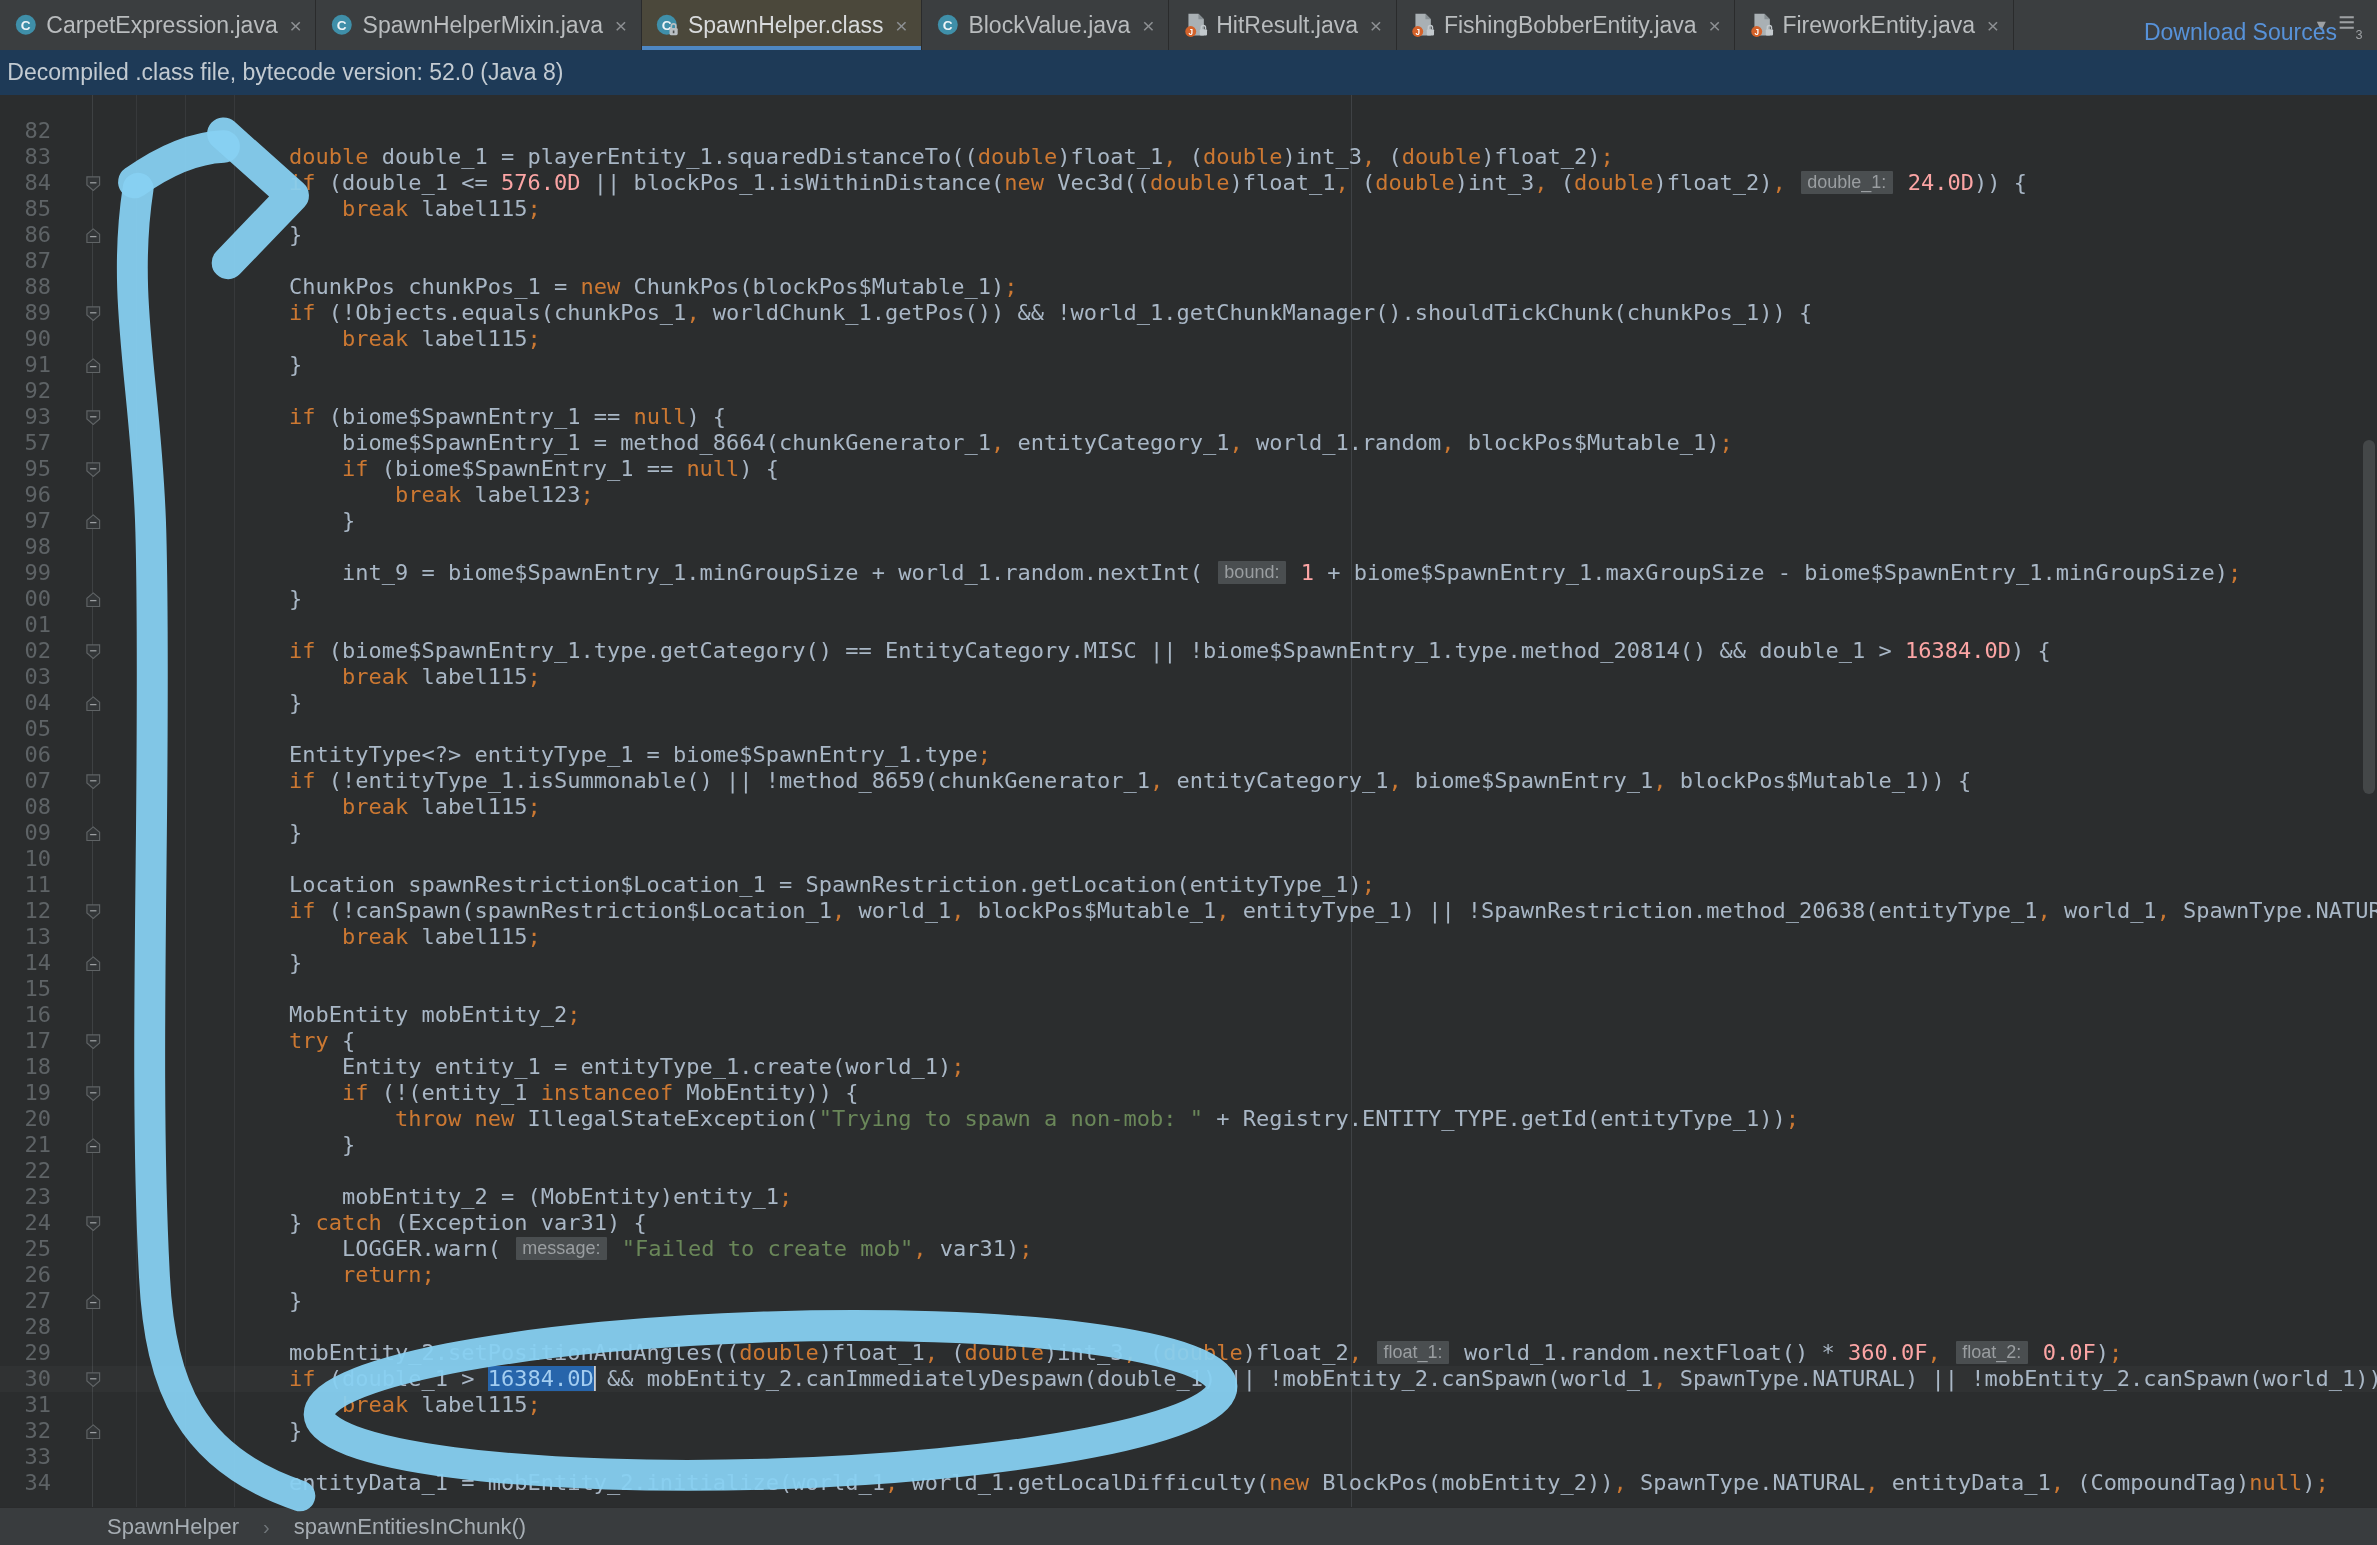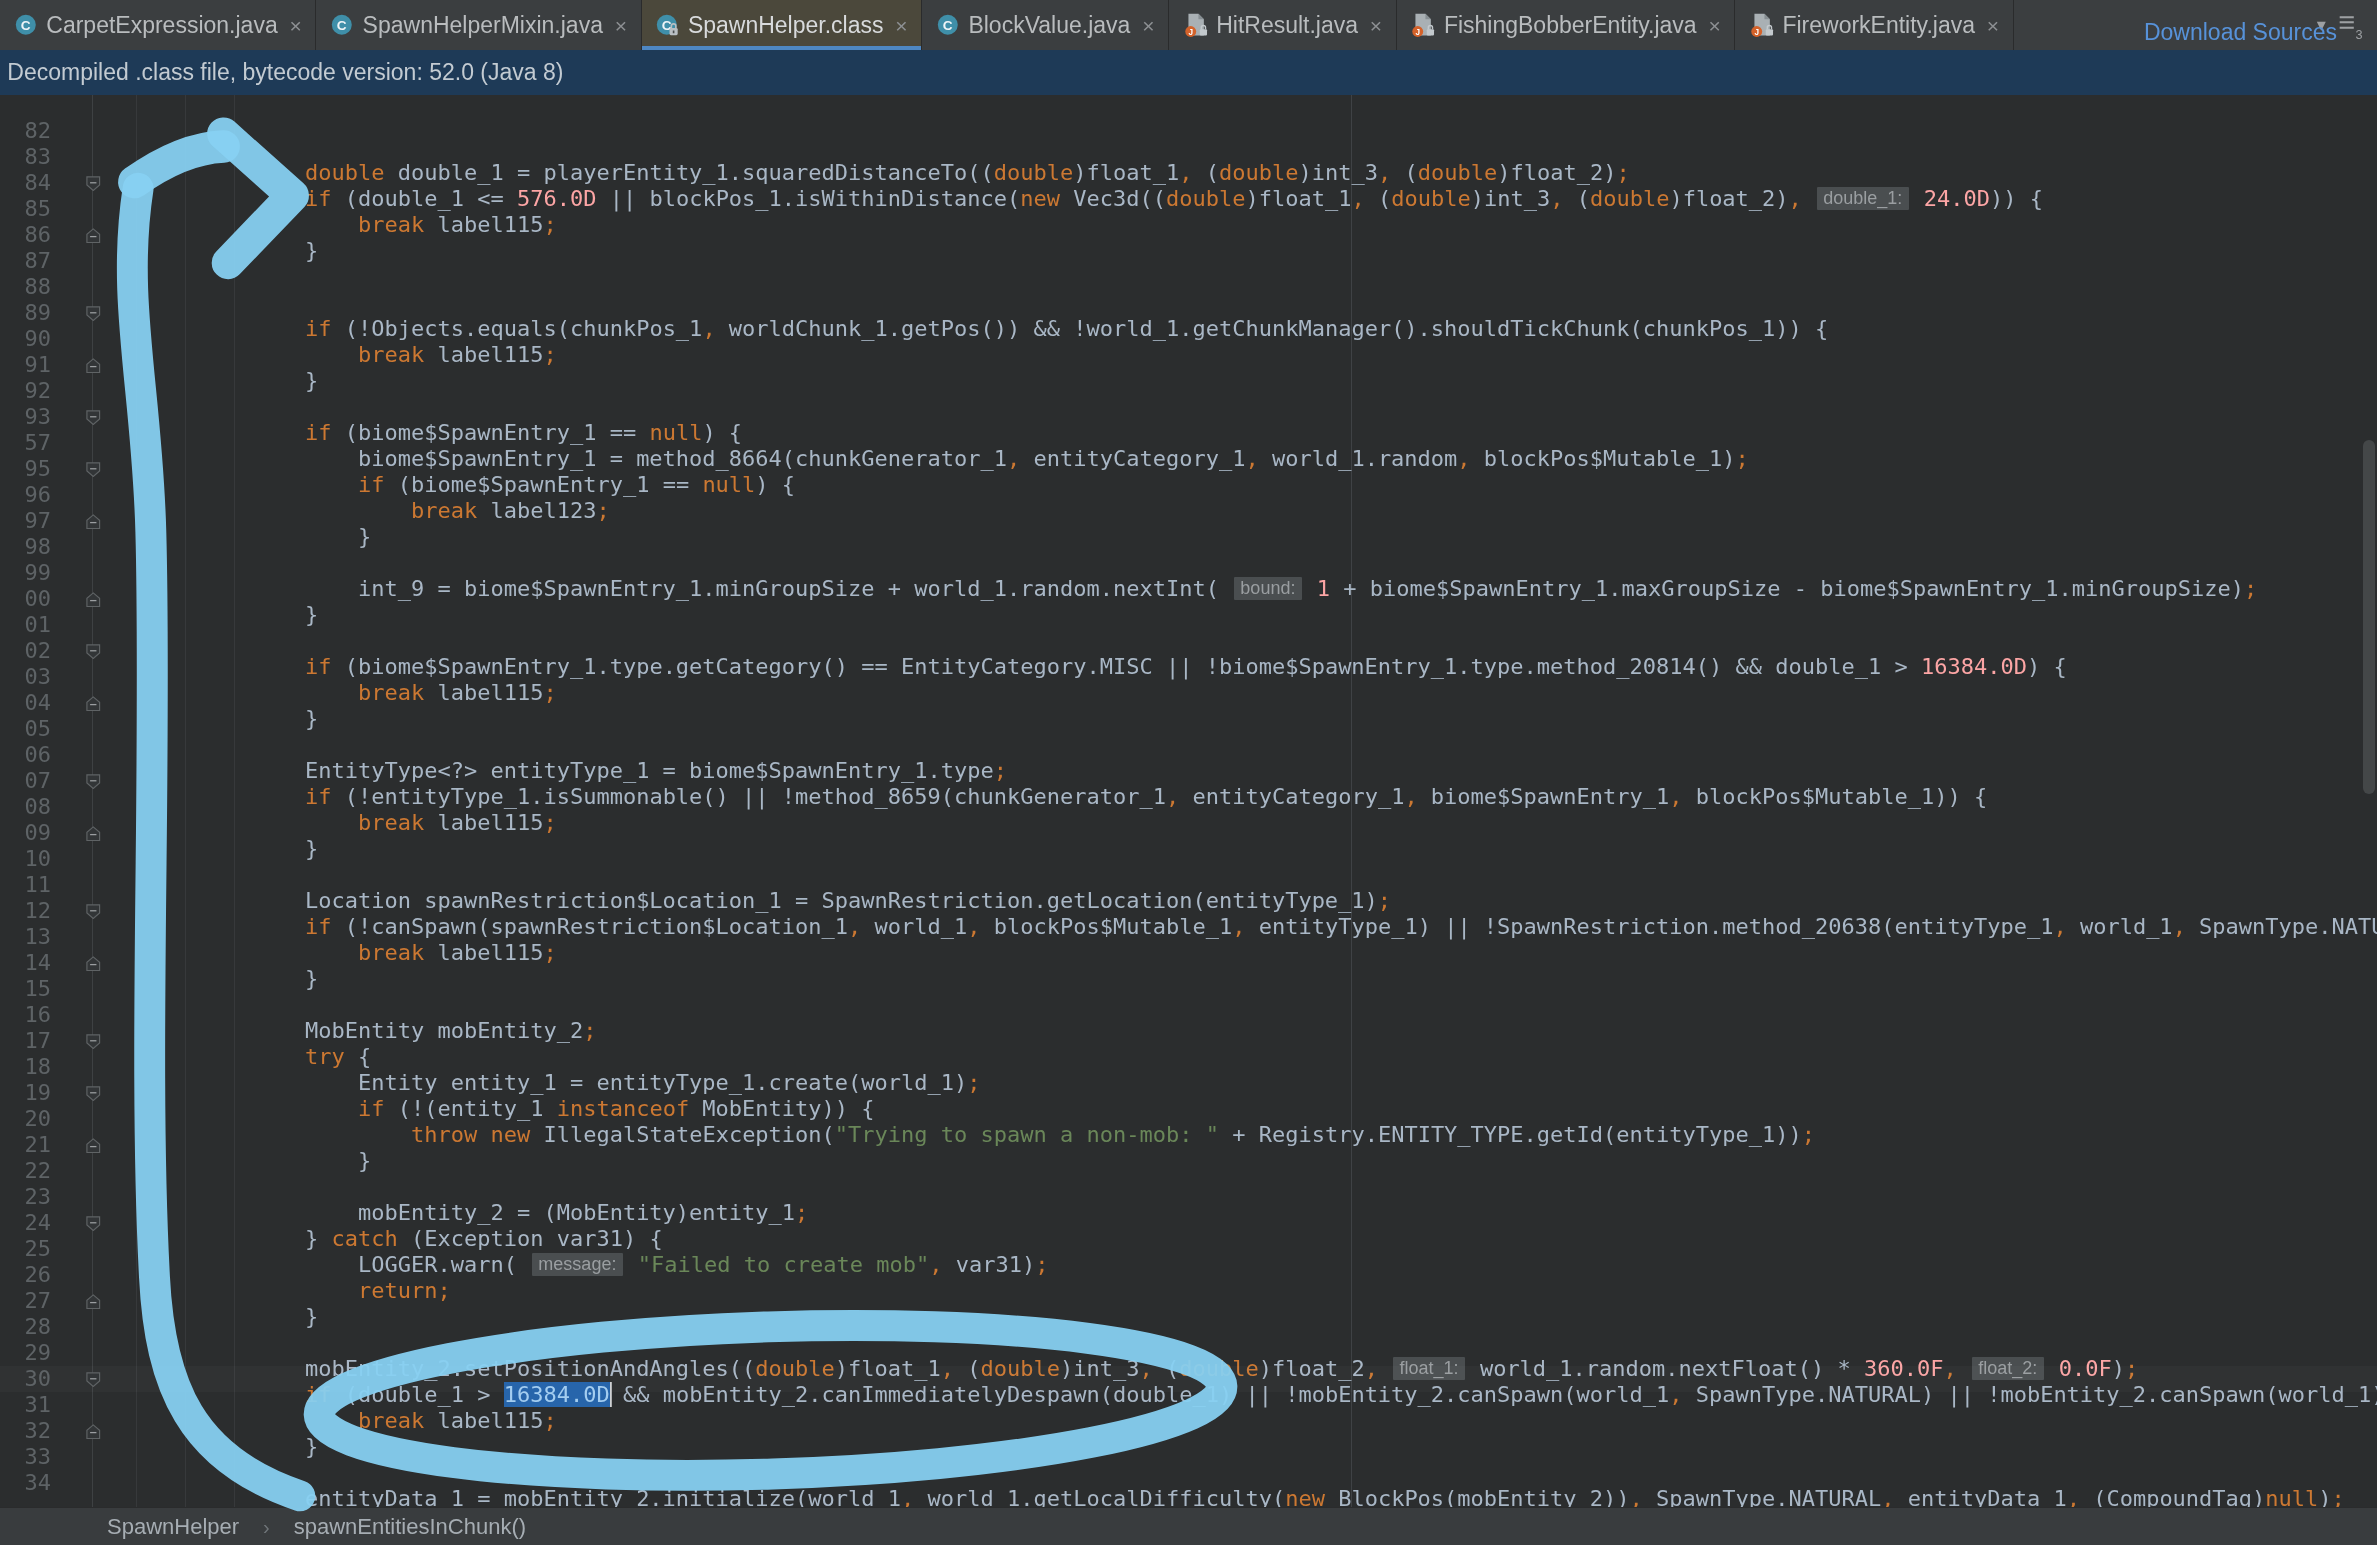--- a/index.html
+++ b/index.html
@@ -23,21 +23,21 @@
   .banner .lnk{color:#5792d9;cursor:pointer;}
   
   .editor{position:relative;height:1412px;background:#2b2d2e;overflow:hidden;
           padding-top:23px;box-sizing:border-box;}
   .vguide{position:absolute;top:0;bottom:0;width:0.9px;z-index:0;}
   .row{display:flex;height:26px;position:relative;z-index:1;}
   .row.current{background:rgba(255,255,255,.028);}
   .gut{width:51px;flex:none;text-align:right;font:22px/26px "DejaVu Sans Mono",monospace;color:#5e6366;}
   .foldc{width:64px;flex:none;position:relative;}
   .foldc svg{position:absolute;left:35px;top:5.5px;}
-  pre.codeln{margin:16px;padding-left:174px;font:22px/26px "DejaVu Sans Mono",monospace;
+  pre.codeln{margin:0;padding-left:174px;font:22px/26px "DejaVu Sans Mono",monospace;
              color:#a9b7c6;white-space:pre;}
   .tok-d{color:#a9b7c6;}
   .tok-k{color:#cc7832;}
   .tok-n{color:#fca5a5;}
   .tok-s{color:#6a8759;}
   .tok-p{color:#cc7832;}
   .tok-x{color:#a3cdf0;background:#2765ab;box-shadow:1.8px 0 0 #ced0d2;}
   .tok-h{display:inline-block;background:#4a4e50;color:#9a9ea1;border-radius:1px;
          padding:0 6.4px;margin:0 1.8px;font:18px/23px "Liberation Sans",sans-serif;vertical-align:1.8px;}
   
@@ -200,20 +200,21 @@
         <pre class="codeln"><span class="tok-d">}</span></pre>
       </div>
       <div class="row">
         <span class="gut">87</span>
         <span class="foldc"></span>
         <pre class="codeln"></pre>
       </div>
       <div class="row">
         <span class="gut">88</span>
         <span class="foldc"></span>
+        <pre class="codeln"><span class="tok-d">ChunkPos chunkPos_1 = </span><span class="tok-k">new</span><span class="tok-d"> ChunkPos(blockPos$Mutable_1)</span><span class="tok-p">;</span></pre>
       </div>
       <div class="row">
         <span class="gut">89</span>
         <span class="foldc">
           <svg width="14.5" height="15.4" viewBox="0 0 16 17">
             <polygon points="1,1 15,1 15,10 8,16 1,10" fill="#323537" stroke="#5f6365" stroke-width="1.3"></polygon>
             <line x1="4.5" y1="7.5" x2="11.5" y2="7.5" stroke="#9b9ea1" stroke-width="1.4"></line>
           </svg>
         </span>
         <pre class="codeln"><span class="tok-k">if</span><span class="tok-d"> (!Objects.equals(chunkPos_1</span><span class="tok-p">,</span><span class="tok-d"> worldChunk_1.getPos()) &amp;&amp; !world_1.getChunkManager().shouldTickChunk(chunkPos_1)) {</span></pre>

